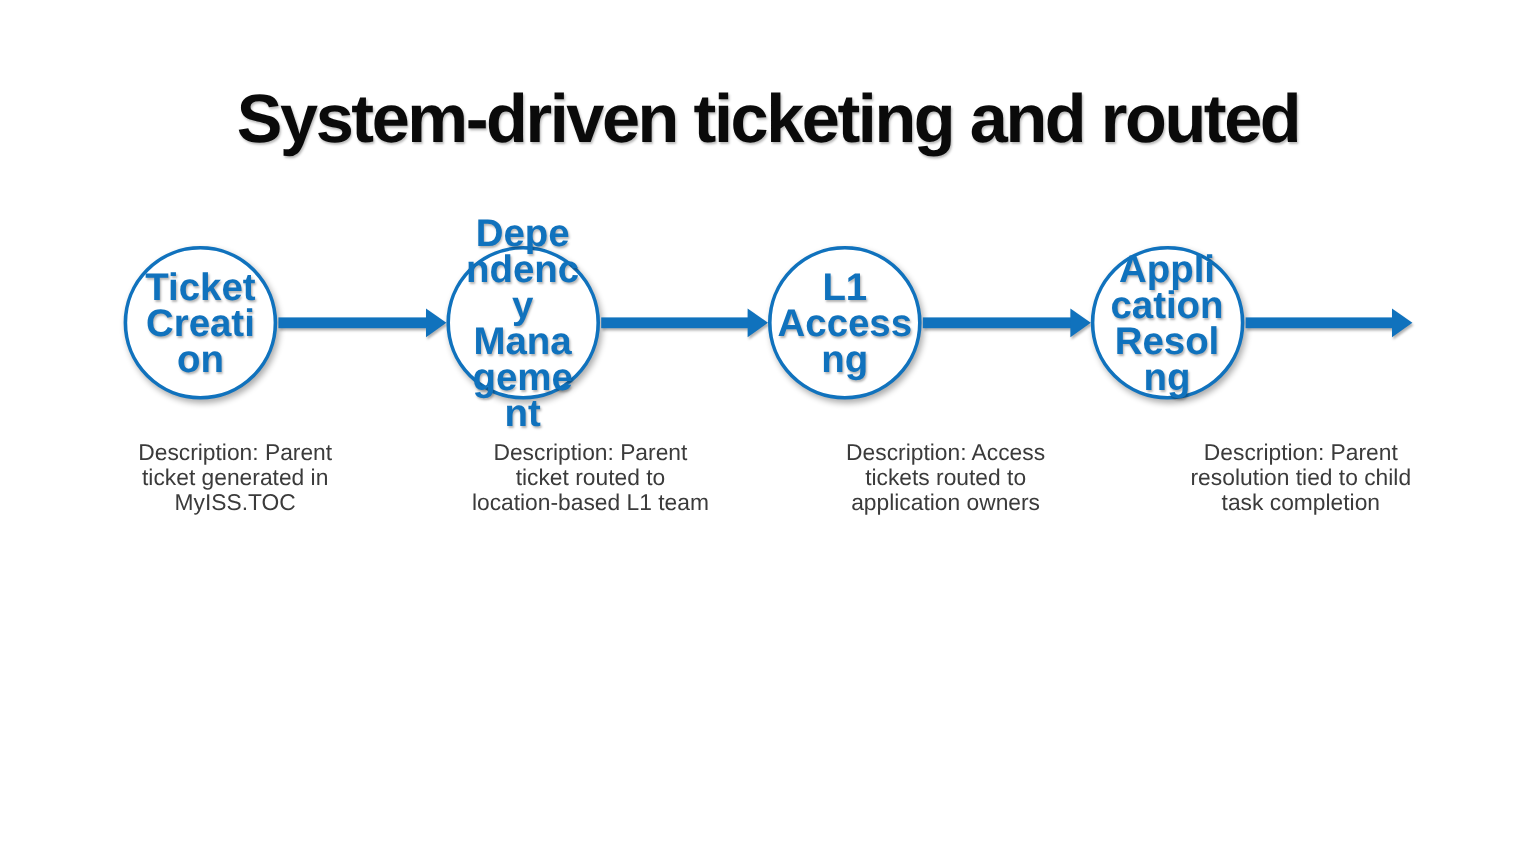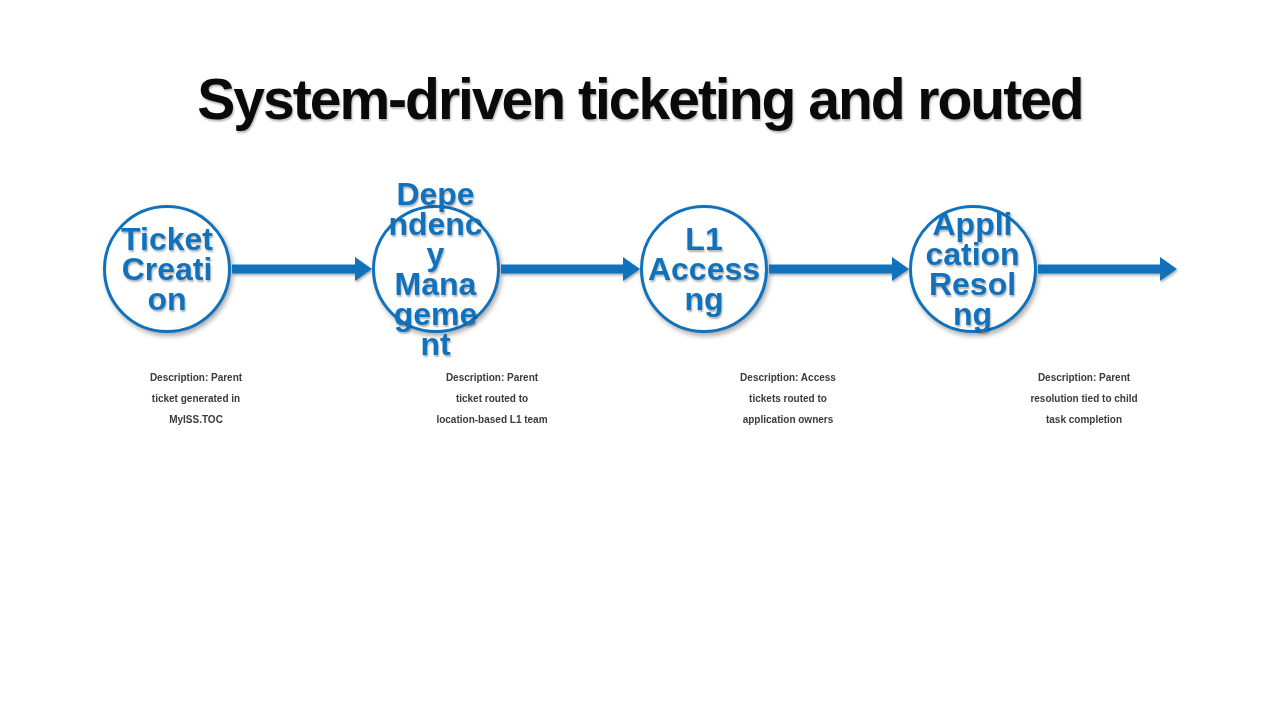--- a/index.html
+++ b/index.html
@@ -91,23 +91,23 @@
     top: 367px; left: 48px;
     width: 1184px;
     display: flex;
   }
   .desc {
     flex: 1 1 0;
     margin: 0;
     padding: 0 6px;
     text-align: center;
     white-space: pre-line;
-    font-size: 10px;
+    font-size: 19px;
     line-height: 21px;
-    font-weight: bold;
+    font-weight: normal;
     color: var(--desc-color);
   }
 </style>
 </head>
 <body>
 
 <div class="slide">
 
   <h1 class="title">System-driven ticketing and routed</h1>
 

